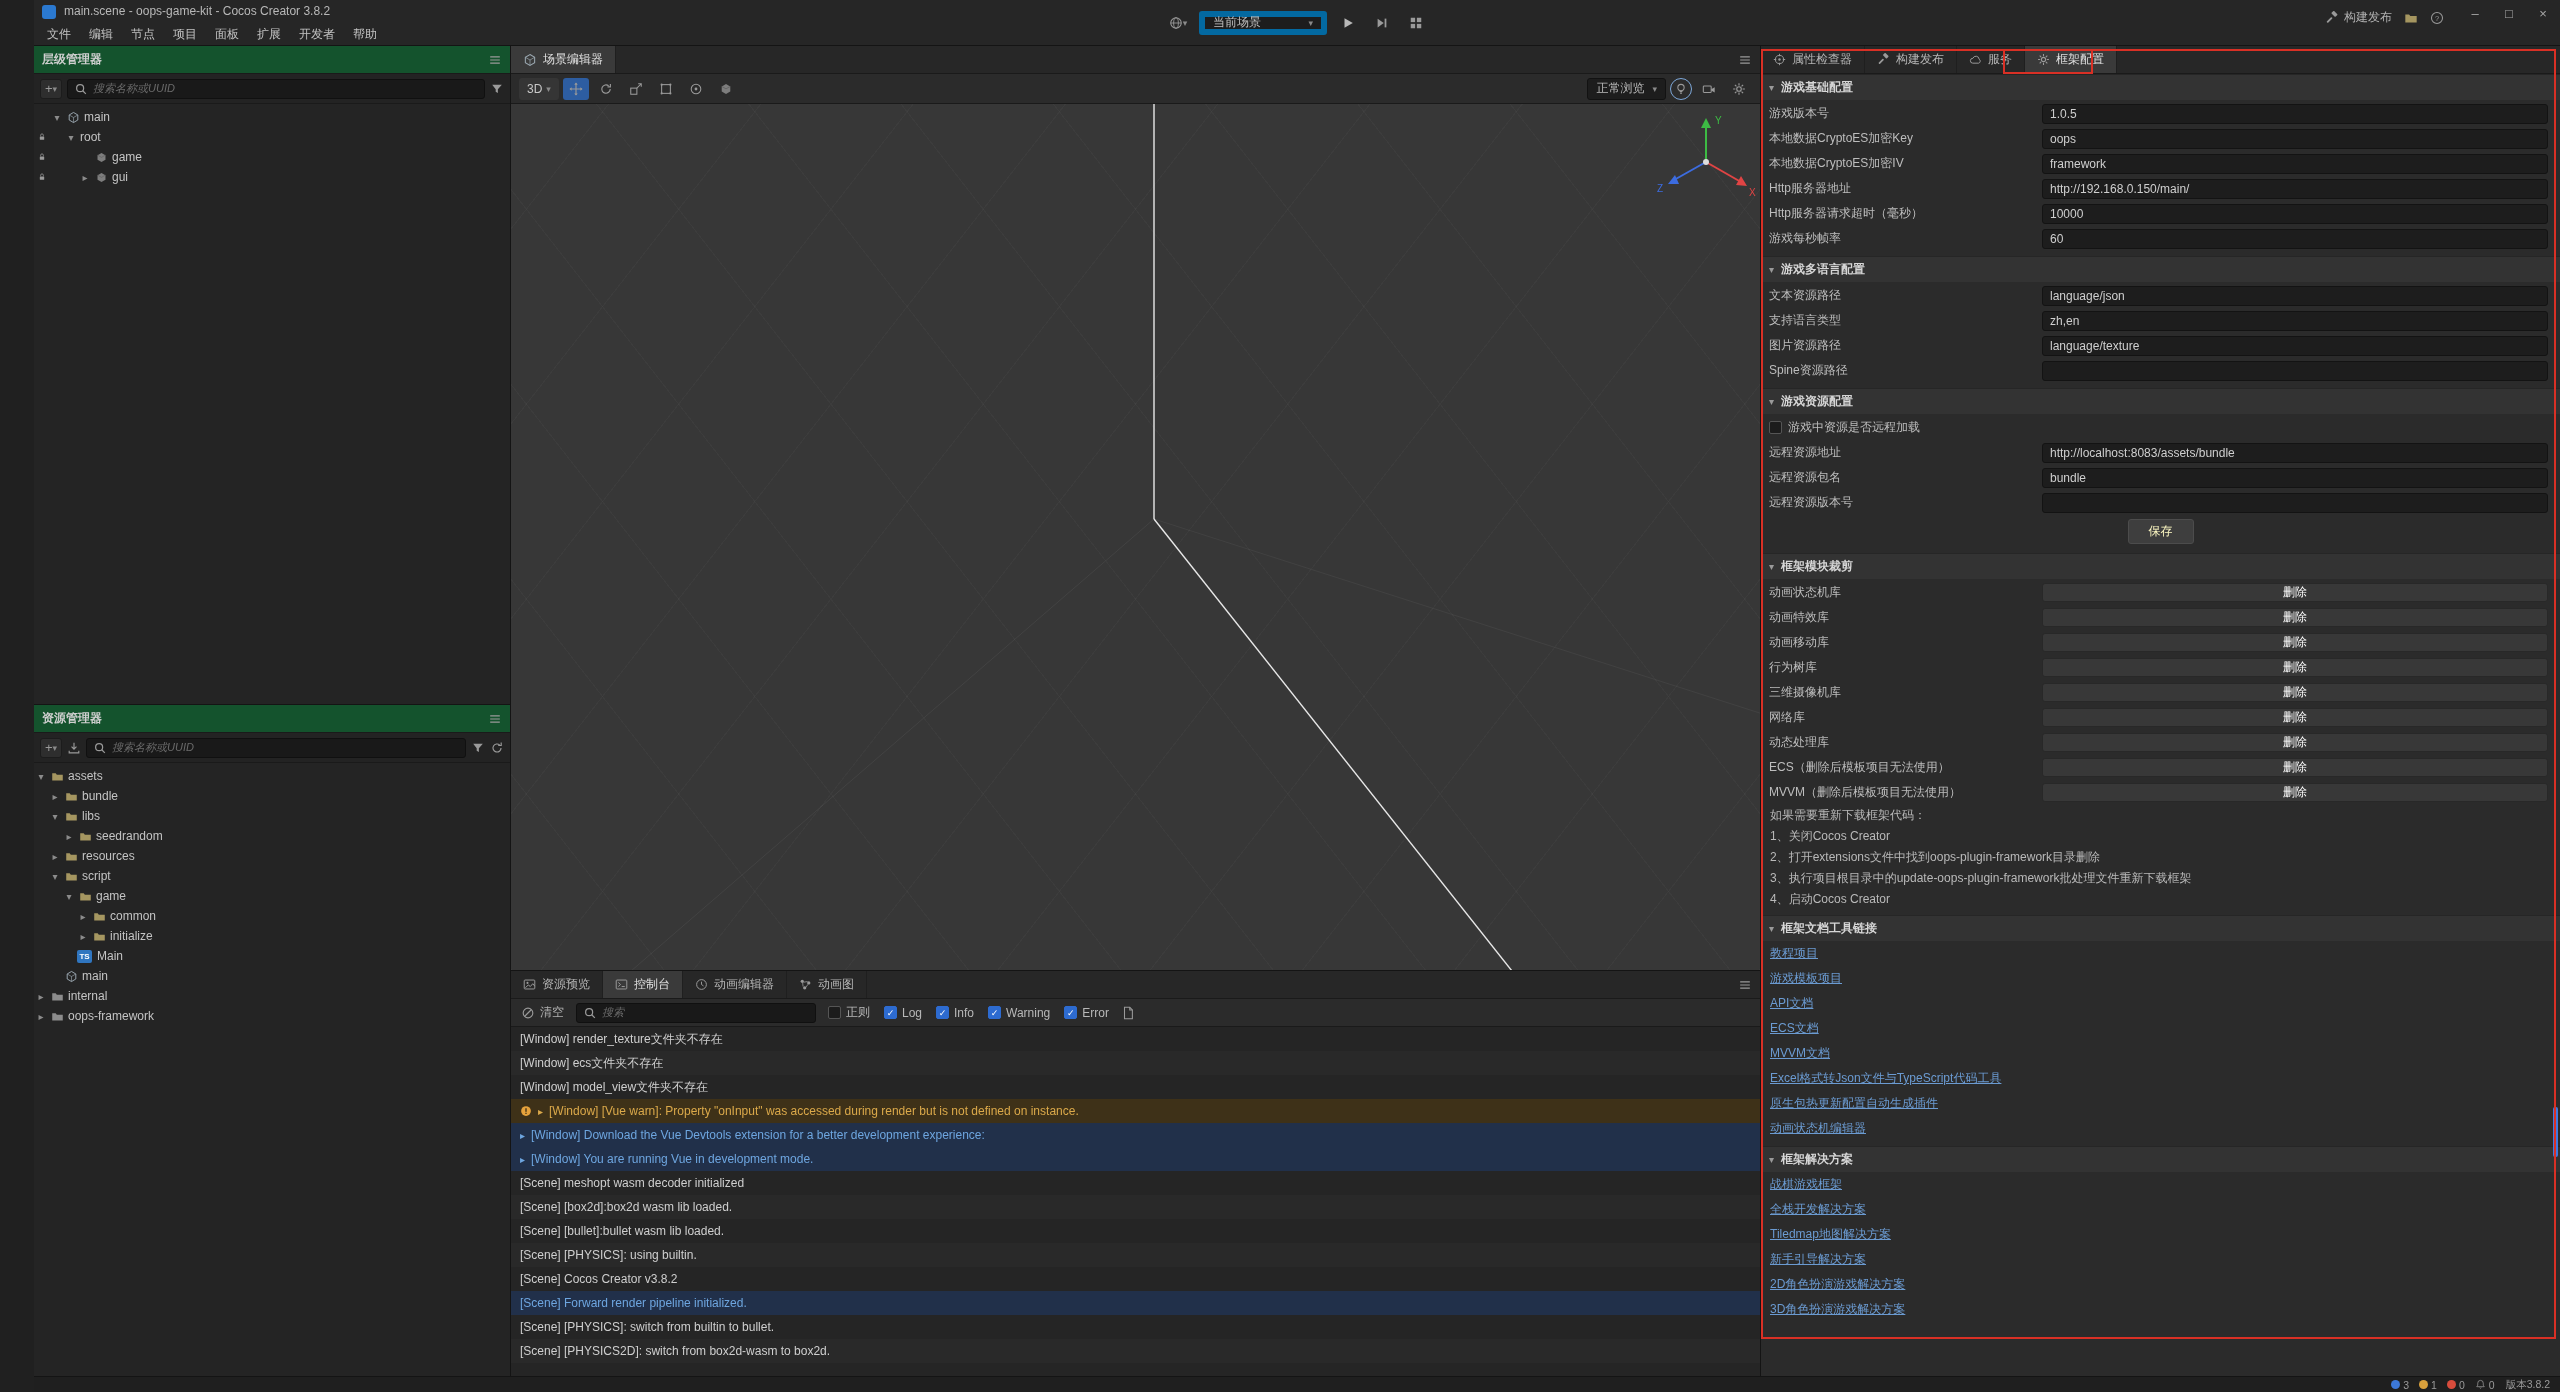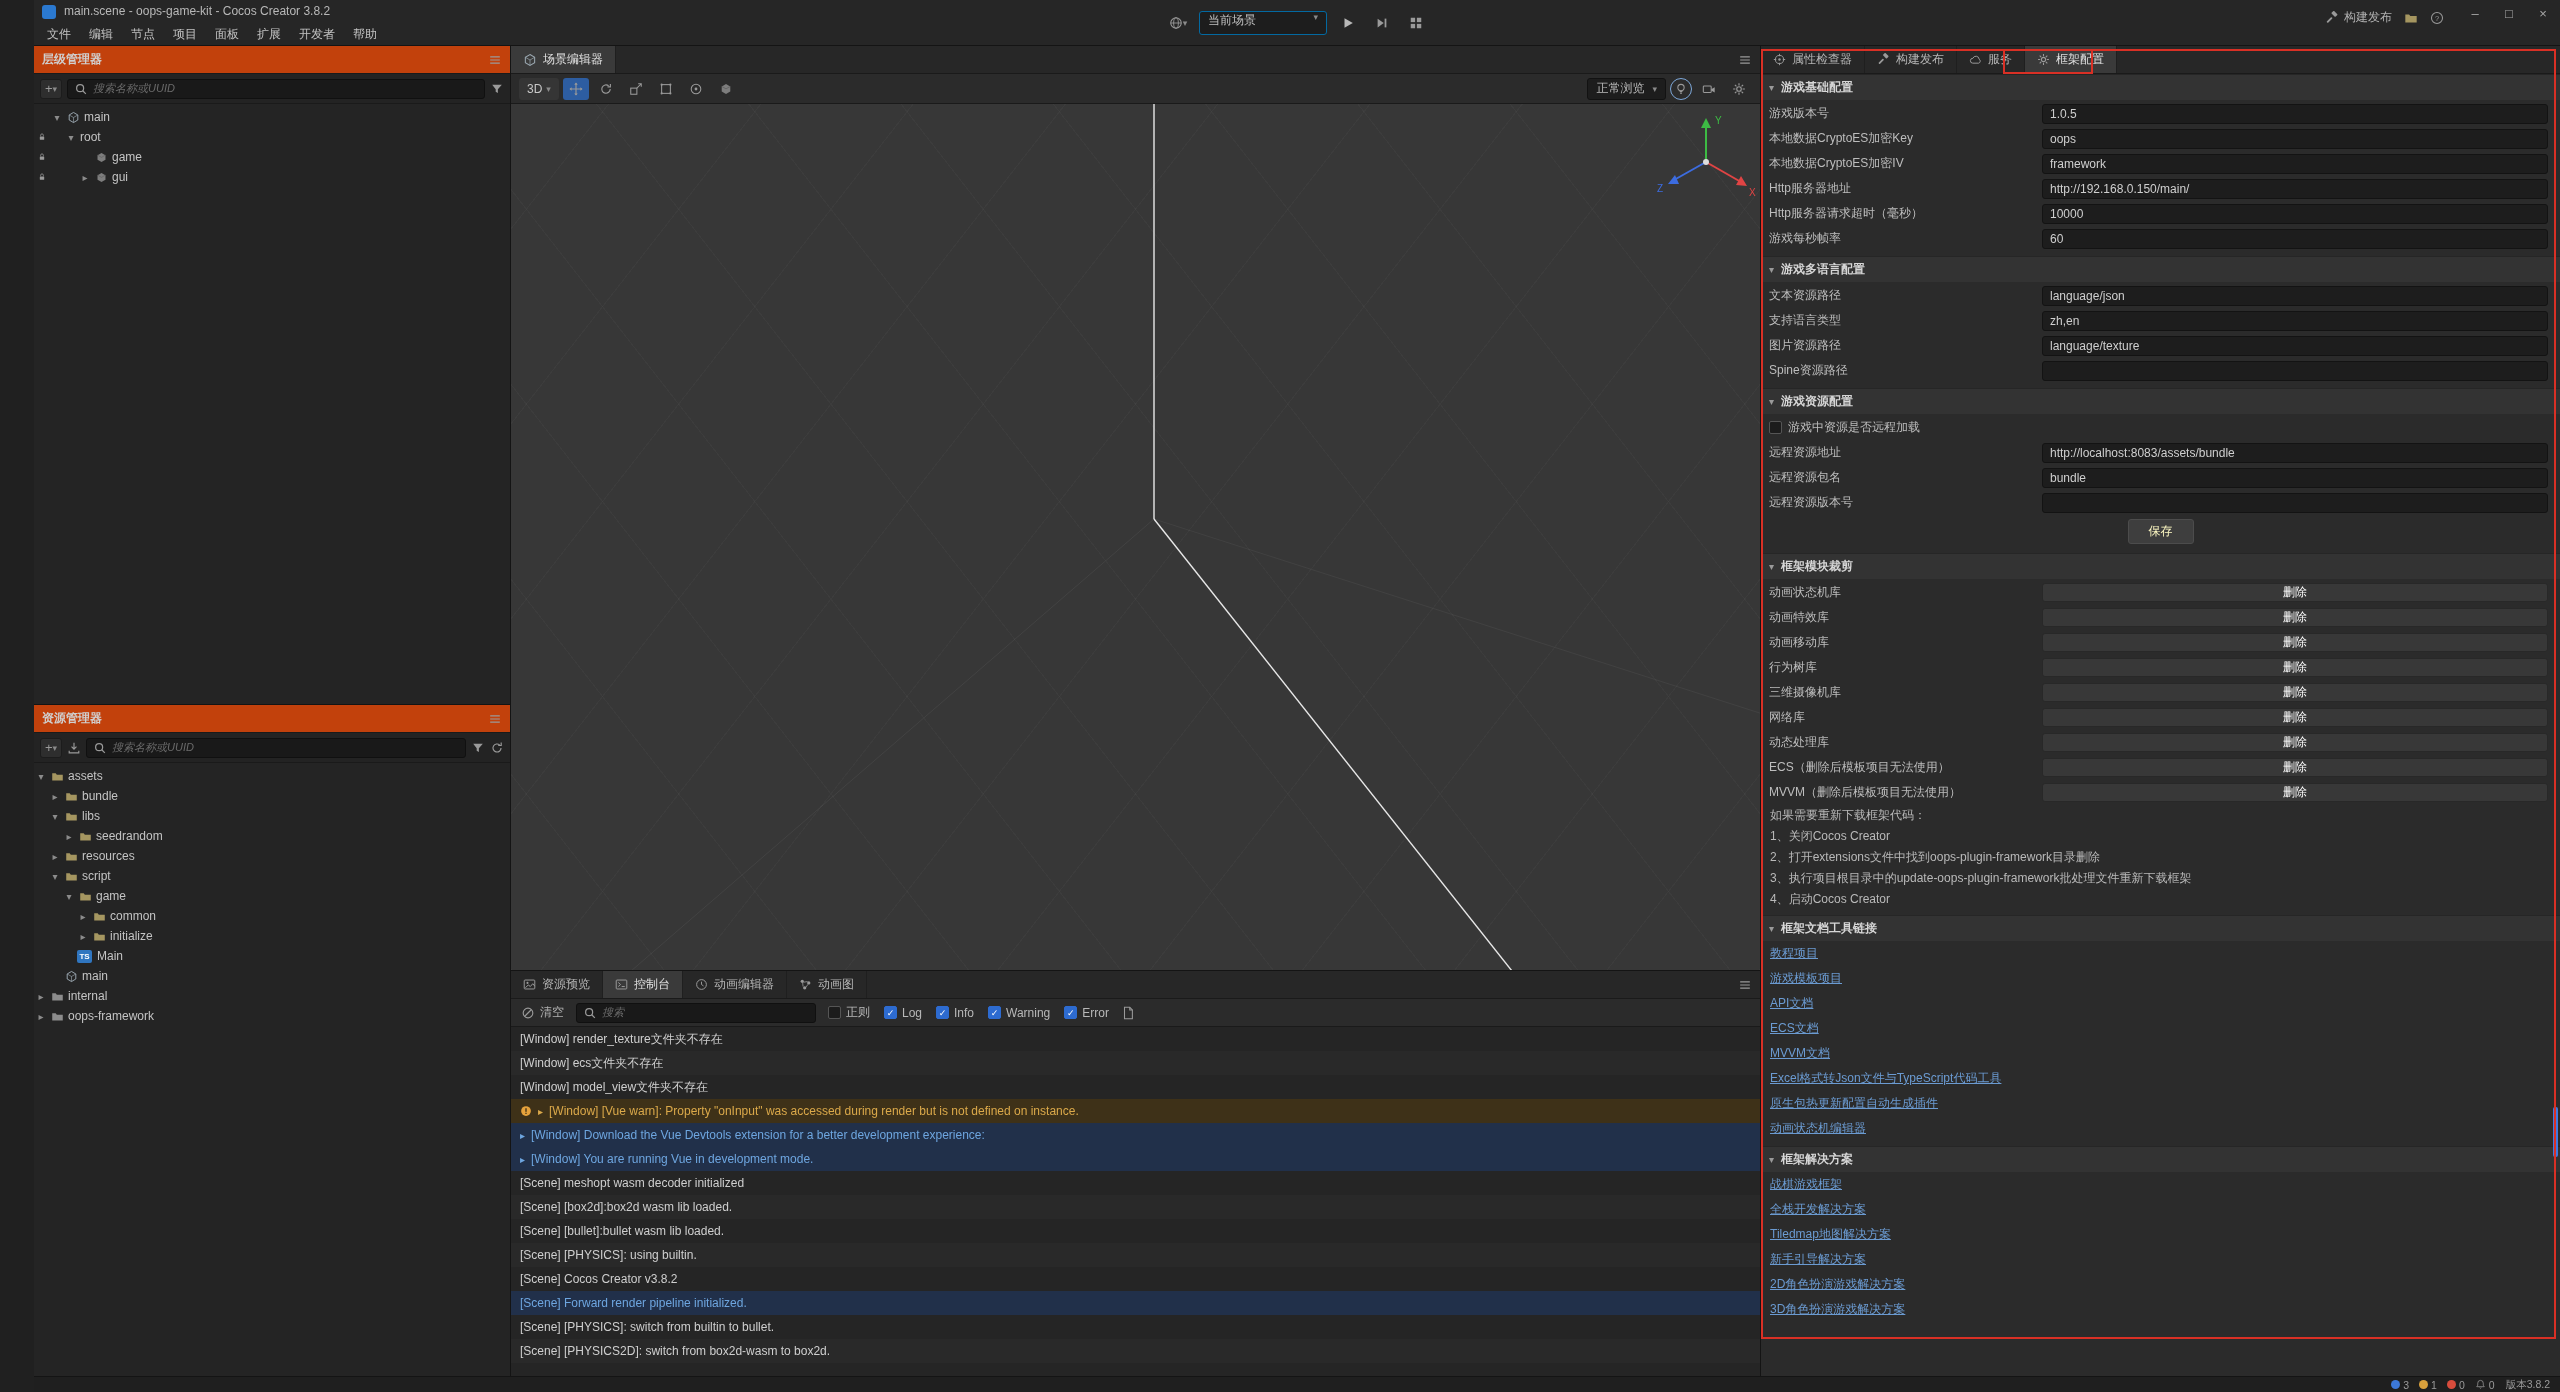--- a/index.html
+++ b/index.html
@@ -11,35 +11,35 @@
   .app { position:relative; width:2560px; height:1392px; display:flex; flex-direction:column; background:#202020;padding-left:34px; }
 
   
   .titlebar { position:relative; flex:0 0 46px; background:#262626; border-bottom:1px solid #141414; }
   .logo { position:absolute; left:8px; top:5px; width:14px; height:14px; border-radius:3px; background:#2b79d0; }
   .title-text { position:absolute; left:30px; top:4px; font-size:12px; color:#b8b8b8; white-space:nowrap; }
   .menubar { position:absolute; left:4px; top:23px; display:flex; }
   .menu-item { padding:3px 9px; color:#c2c2c2; border-radius:3px; cursor:default; }
   .tb-center { position:absolute; left:50%; top:50%; transform:translate(-50%,-50%); display:flex; align-items:center; gap:8px; }
   .tb-btn { width:26px; height:24px; display:flex; align-items:center; justify-content:center; border-radius:3px; color:#a5a5a5; }
-  .scene-select { display:flex; align-items:flex-start; justify-content:space-between; gap:8px; min-width:128px; height:24px;
-    background:#1d1d1d; border:1px solid #0369a1; border-radius:3px; padding:0 8px; color:#c0c0c0; }
+  .scene-select { display:flex; align-items:center; justify-content:space-between; gap:8px; min-width:128px; height:24px;
+    background:#1d1d1d; border:6px solid #0369a1; border-radius:3px; padding:0 8px; color:#c0c0c0; }
   .tb-right { position:absolute; right:116px; top:9px; display:flex; align-items:center; gap:12px; color:#b0b0b0; }
   .win-controls { position:absolute; right:0; top:0; display:flex; }
   .win-btn { width:34px; height:26px; display:flex; align-items:center; justify-content:center; color:#a8a8a8; font-size:13px; }
   .caret { font-size:9px; color:#8a8a8a; }
 
   
   .main { flex:1; display:flex; min-height:0; }
   .left-col { flex:0 0 477px; display:flex; flex-direction:column; border-right:1px solid #141414; background:#242424; }
   .center-col { flex:1; display:flex; flex-direction:column; min-width:0; }
   .right-col { flex:0 0 800px; display:flex; flex-direction:column; background:#2b2b2b; border-left:1px solid #141414; position:relative; }
 
   
-  .panel-header { flex:0 0 28px; display:flex; align-items:center; gap:4px; padding:0 8px; background:#c2410c;
+  .panel-header { flex:0 0 28px; display:flex; align-items:center; gap:4px; padding:0 8px; background:#14532d;
     border-bottom:1px solid #1a1a1a; color:#d0d0d0; font-weight:bold; }
   .spacer { flex:1; }
   .search-row { flex:0 0 30px; display:flex; align-items:center; gap:5px; padding:0 6px; background:#232323; border-bottom:1px solid #1a1a1a; }
   .mini-btn { width:22px; height:20px; display:flex; align-items:center; justify-content:center; color:#9a9a9a;
     background:#2e2e2e; border:1px solid #1c1c1c; border-radius:3px; font-size:13px; }
   .search-box { flex:1; height:20px; display:flex; align-items:center; gap:5px; background:#191919;
     border:1px solid #101010; border-radius:3px; padding:0 6px; }
   .placeholder { color:#6b6b6b; font-size:11px; font-style:italic; }
 
   .icon { display:inline-flex; align-items:center; justify-content:center; color:#9a9a9a; }

